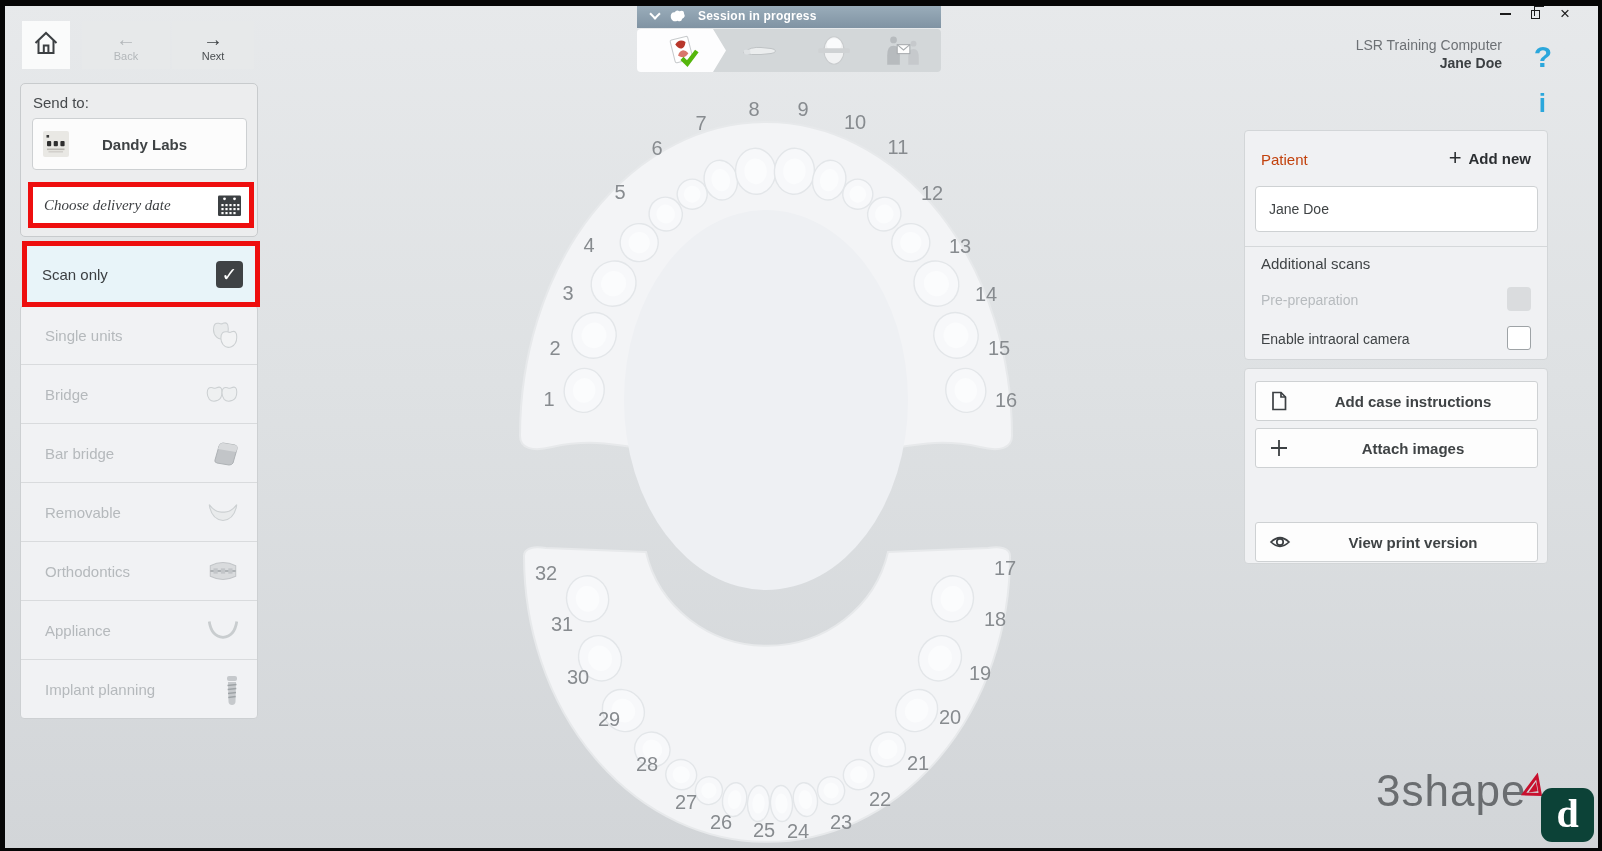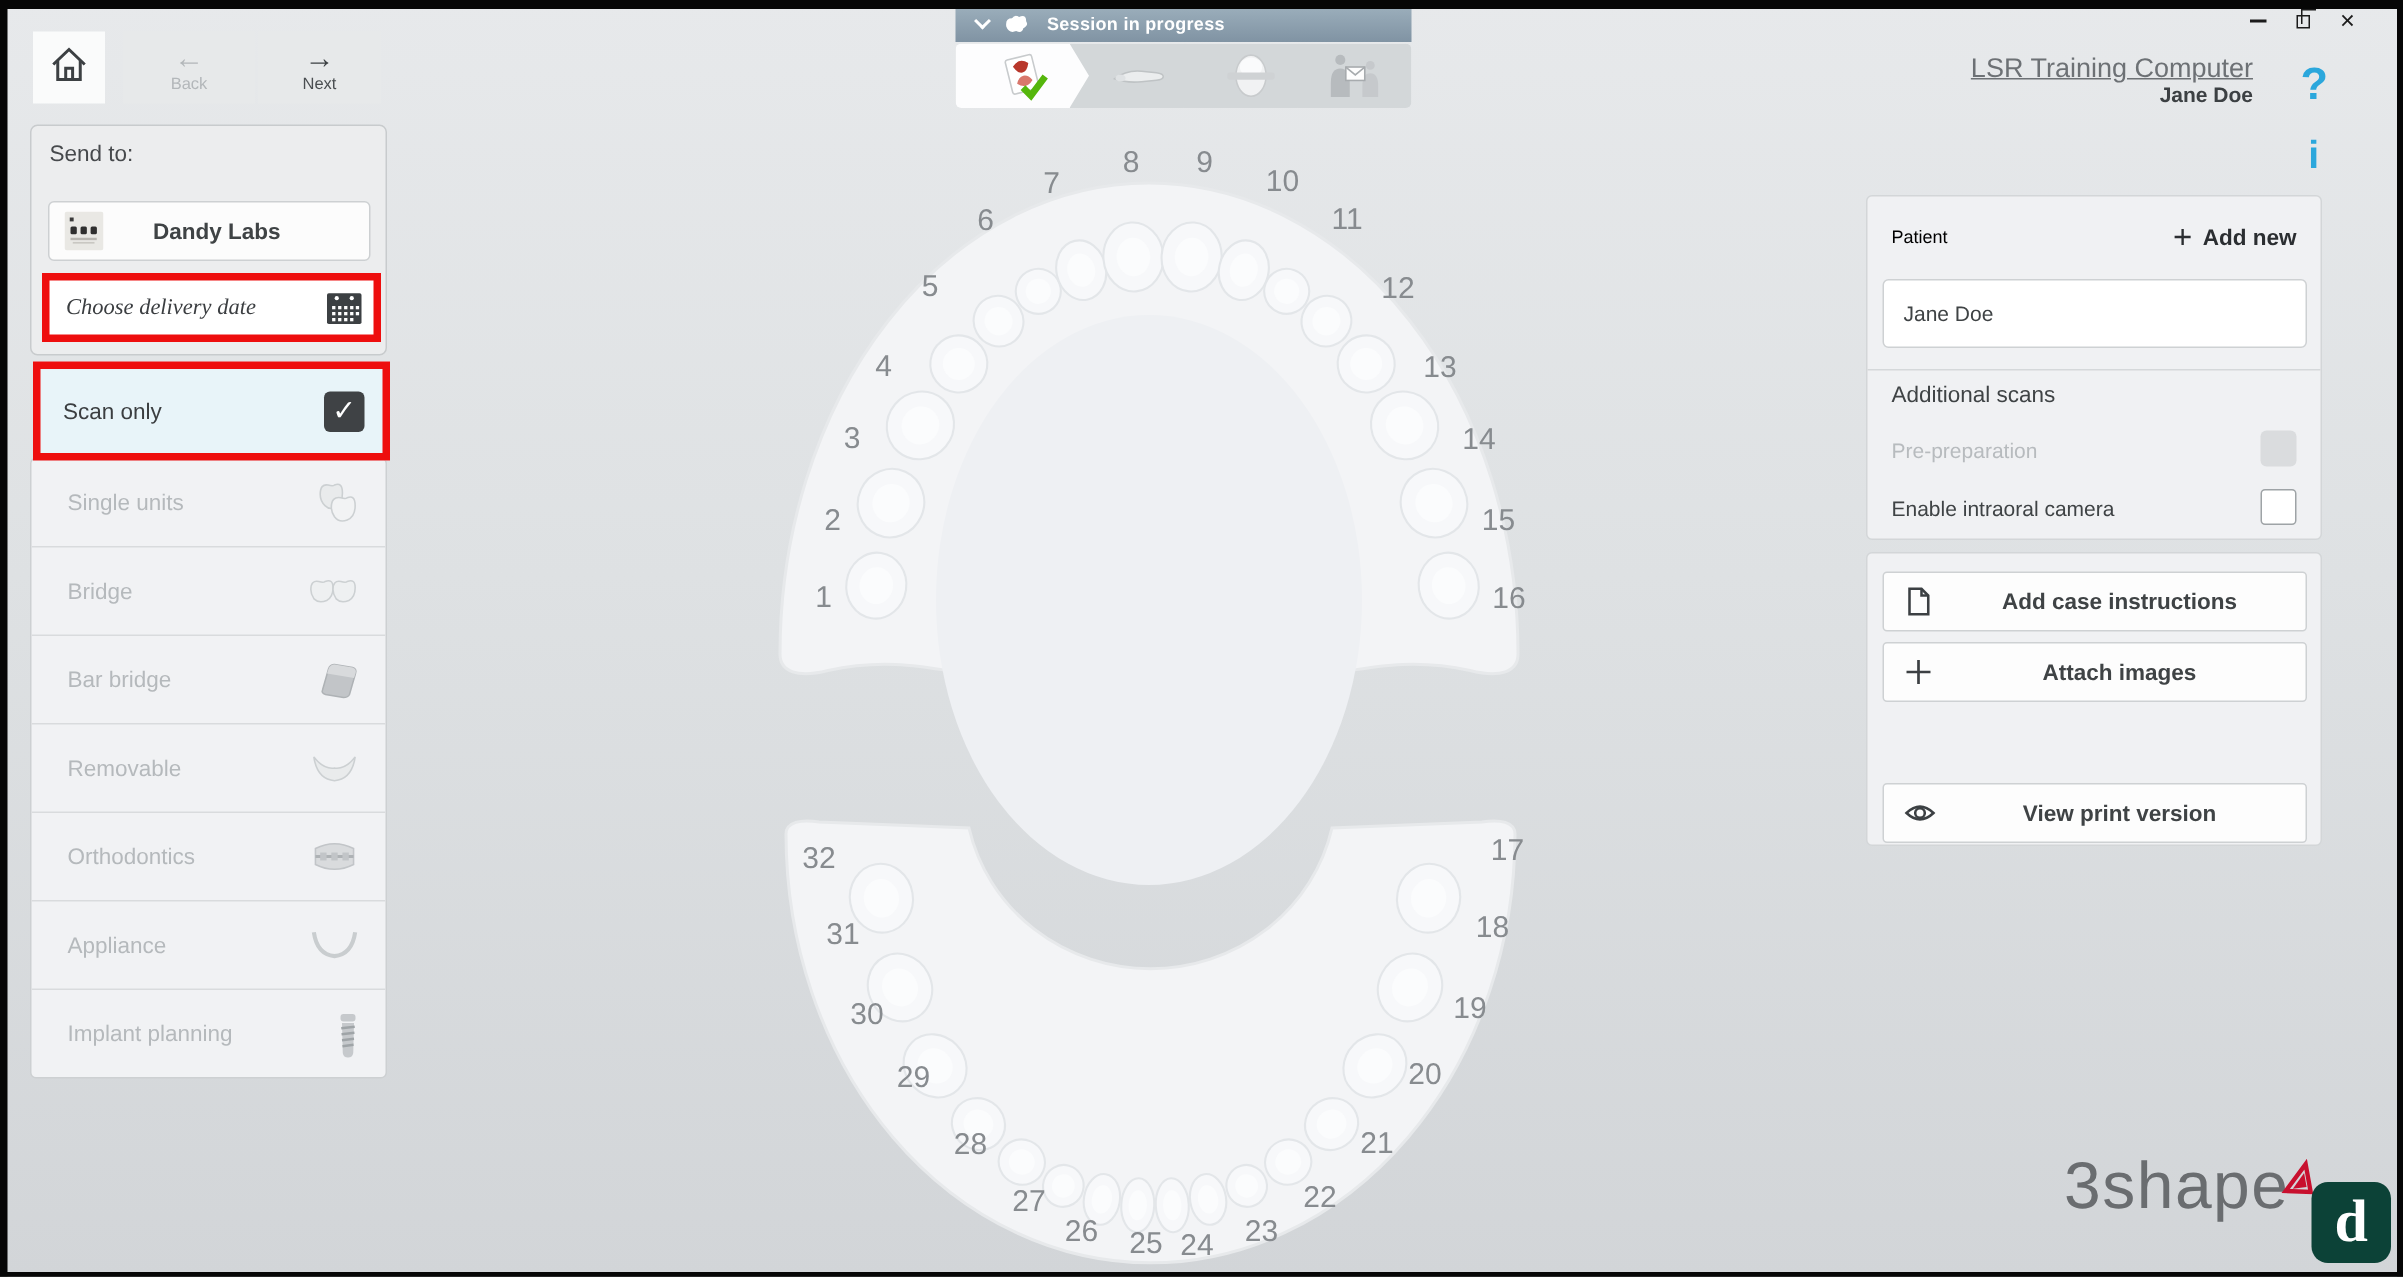--- a/index.html
+++ b/index.html
@@ -35,29 +35,29 @@
   .chevron-down{ width:8px;height:8px; border-left:2px solid #fff; border-bottom:2px solid #fff; transform:rotate(-45deg); margin-left:14px; margin-top:-3px;}
   .session-logo{ margin-left:10px; display:flex; }
   .session-label{ margin-left:12px; font-size:12px; font-weight:700; letter-spacing:.2px; }
   .steps-bar{ position:absolute; left:637px; top:29px; width:304px; height:43px; z-index:19; }
   .step-seg{ position:absolute; top:0; height:43px; display:flex; align-items:center; justify-content:center; }
   .step-active{ background:#fdfdfe; }
   .step-idle{ background:#d3d7d9; }
 
   
   .user-block{ position:absolute; top:36px; right:100px; text-align:right; z-index:5;}
-  .user-computer{ font-size:18px; color:#6d7175; line-height:18px;text-decoration:underline;}
+  .user-computer{ font-size:14px; color:#6d7175; line-height:18px;}
   .user-name{ font-size:14px; color:#3c4043; font-weight:700; line-height:18px;}
   .help-btn{ position:absolute; top:40px; right:50px; font-size:30px; font-weight:700; color:#2ba7dc; z-index:5;}
   .info-btn{ position:absolute; top:88px; right:56px; font-size:26px; font-weight:700; color:#2ba7dc; z-index:5;}
 
   
   .send-panel{ position:absolute; left:20px; top:83px; width:238px; height:154px; background:#ecedee; border:1px solid #c8cbcd; border-radius:5px; z-index:10;}
   .send-label{ position:absolute; left:12px; top:10px; font-size:15px; color:#46494c; }
-  .lab-btn{ position:absolute; left:11px; top:50px; width:215px; height:40px; background:#fcfcfc; border:1px solid #cdd0d2; border-radius:4px; display:flex; align-items:center; }
+  .lab-btn{ position:absolute; left:11px; top:34px; width:215px; height:52px; background:#fcfcfc; border:1px solid #cdd0d2; border-radius:4px; display:flex; align-items:center; }
   .lab-icon{ margin-left:10px; display:flex; }
   .lab-name{ flex:1; text-align:center; font-size:15px; font-weight:700; color:#3f4345; margin-right:26px;}
 
   .annotation{ position:absolute; border:5px solid #ee0e0e; z-index:15; display:flex; align-items:center; }
   .red-delivery{ left:28px; top:182px; width:226px; height:46px; background:#ffffff; padding:0 7px 0 11px; }
   .delivery-label{ flex:1; font-size:15px; font-style:italic; color:#3b3e41; }
   .red-scanonly{ left:22px; top:241px; width:238px; height:66px; background:#e8f4f9; padding:0 12px 0 15px; }
   .scanonly-label{ flex:1; font-size:15px; color:#3b3e41; }
   .checkbox-dark{ width:27px; height:27px; background:#3f4245; border-radius:4px; color:#fff; font-size:19px; display:flex; align-items:center; justify-content:center; }
 
@@ -68,21 +68,21 @@
   .option-label{ margin-left:24px; flex:1; font-size:15px; color:#b5b9bc; }
   .option-icon{ margin-right:16px; display:flex; align-items:center; }
 
   
   .arches-svg{ position:absolute; left:0; top:0; z-index:1; pointer-events:none;}
   .tooth-num{ position:absolute; transform:translate(-50%,-50%); font-size:20px; font-weight:300; color:#878b8f; z-index:2; }
 
   
   .card{ position:absolute; left:1244px; width:304px; background:#f0f1f3; border:1px solid #d3d6d8; border-radius:4px; z-index:8; }
   .patient-card{ top:130px; height:230px; }
-  .patient-header{ position:absolute; left:16px; top:20px; font-size:12px; color:#000000; }
+  .patient-header{ position:absolute; left:16px; top:20px; font-size:15px; color:#c2410c; }
   .add-new{ position:absolute; right:16px; top:16px; display:flex; align-items:center; gap:7px; color:#2b2e31; }
   .add-new .plus{ font-size:22px; font-weight:400; line-height:22px; }
   .add-new .lbl{ font-size:15px; font-weight:700; }
   .patient-input{ position:absolute; left:10px; top:55px; width:283px; height:46px; background:#fff; border:1px solid #ced1d3; border-radius:4px; font-size:14px; color:#3f4345; padding-left:13px; font-family:inherit; }
   .card-divider{ position:absolute; left:0; top:115px; width:100%; height:1px; background:#d5d8da; }
   .additional-header{ position:absolute; left:16px; top:124px; font-size:15px; color:#3f4345; }
   .row-label{ position:absolute; left:16px; font-size:14px; }
   .lbl-pre{ top:161px; color:#b7bbbe; }
   .lbl-cam{ top:200px; color:#3f4345; }
   .checkbox-disabled{ position:absolute; right:16px; top:156px; width:24px; height:24px; background:#dadcde; border-radius:4px; }

